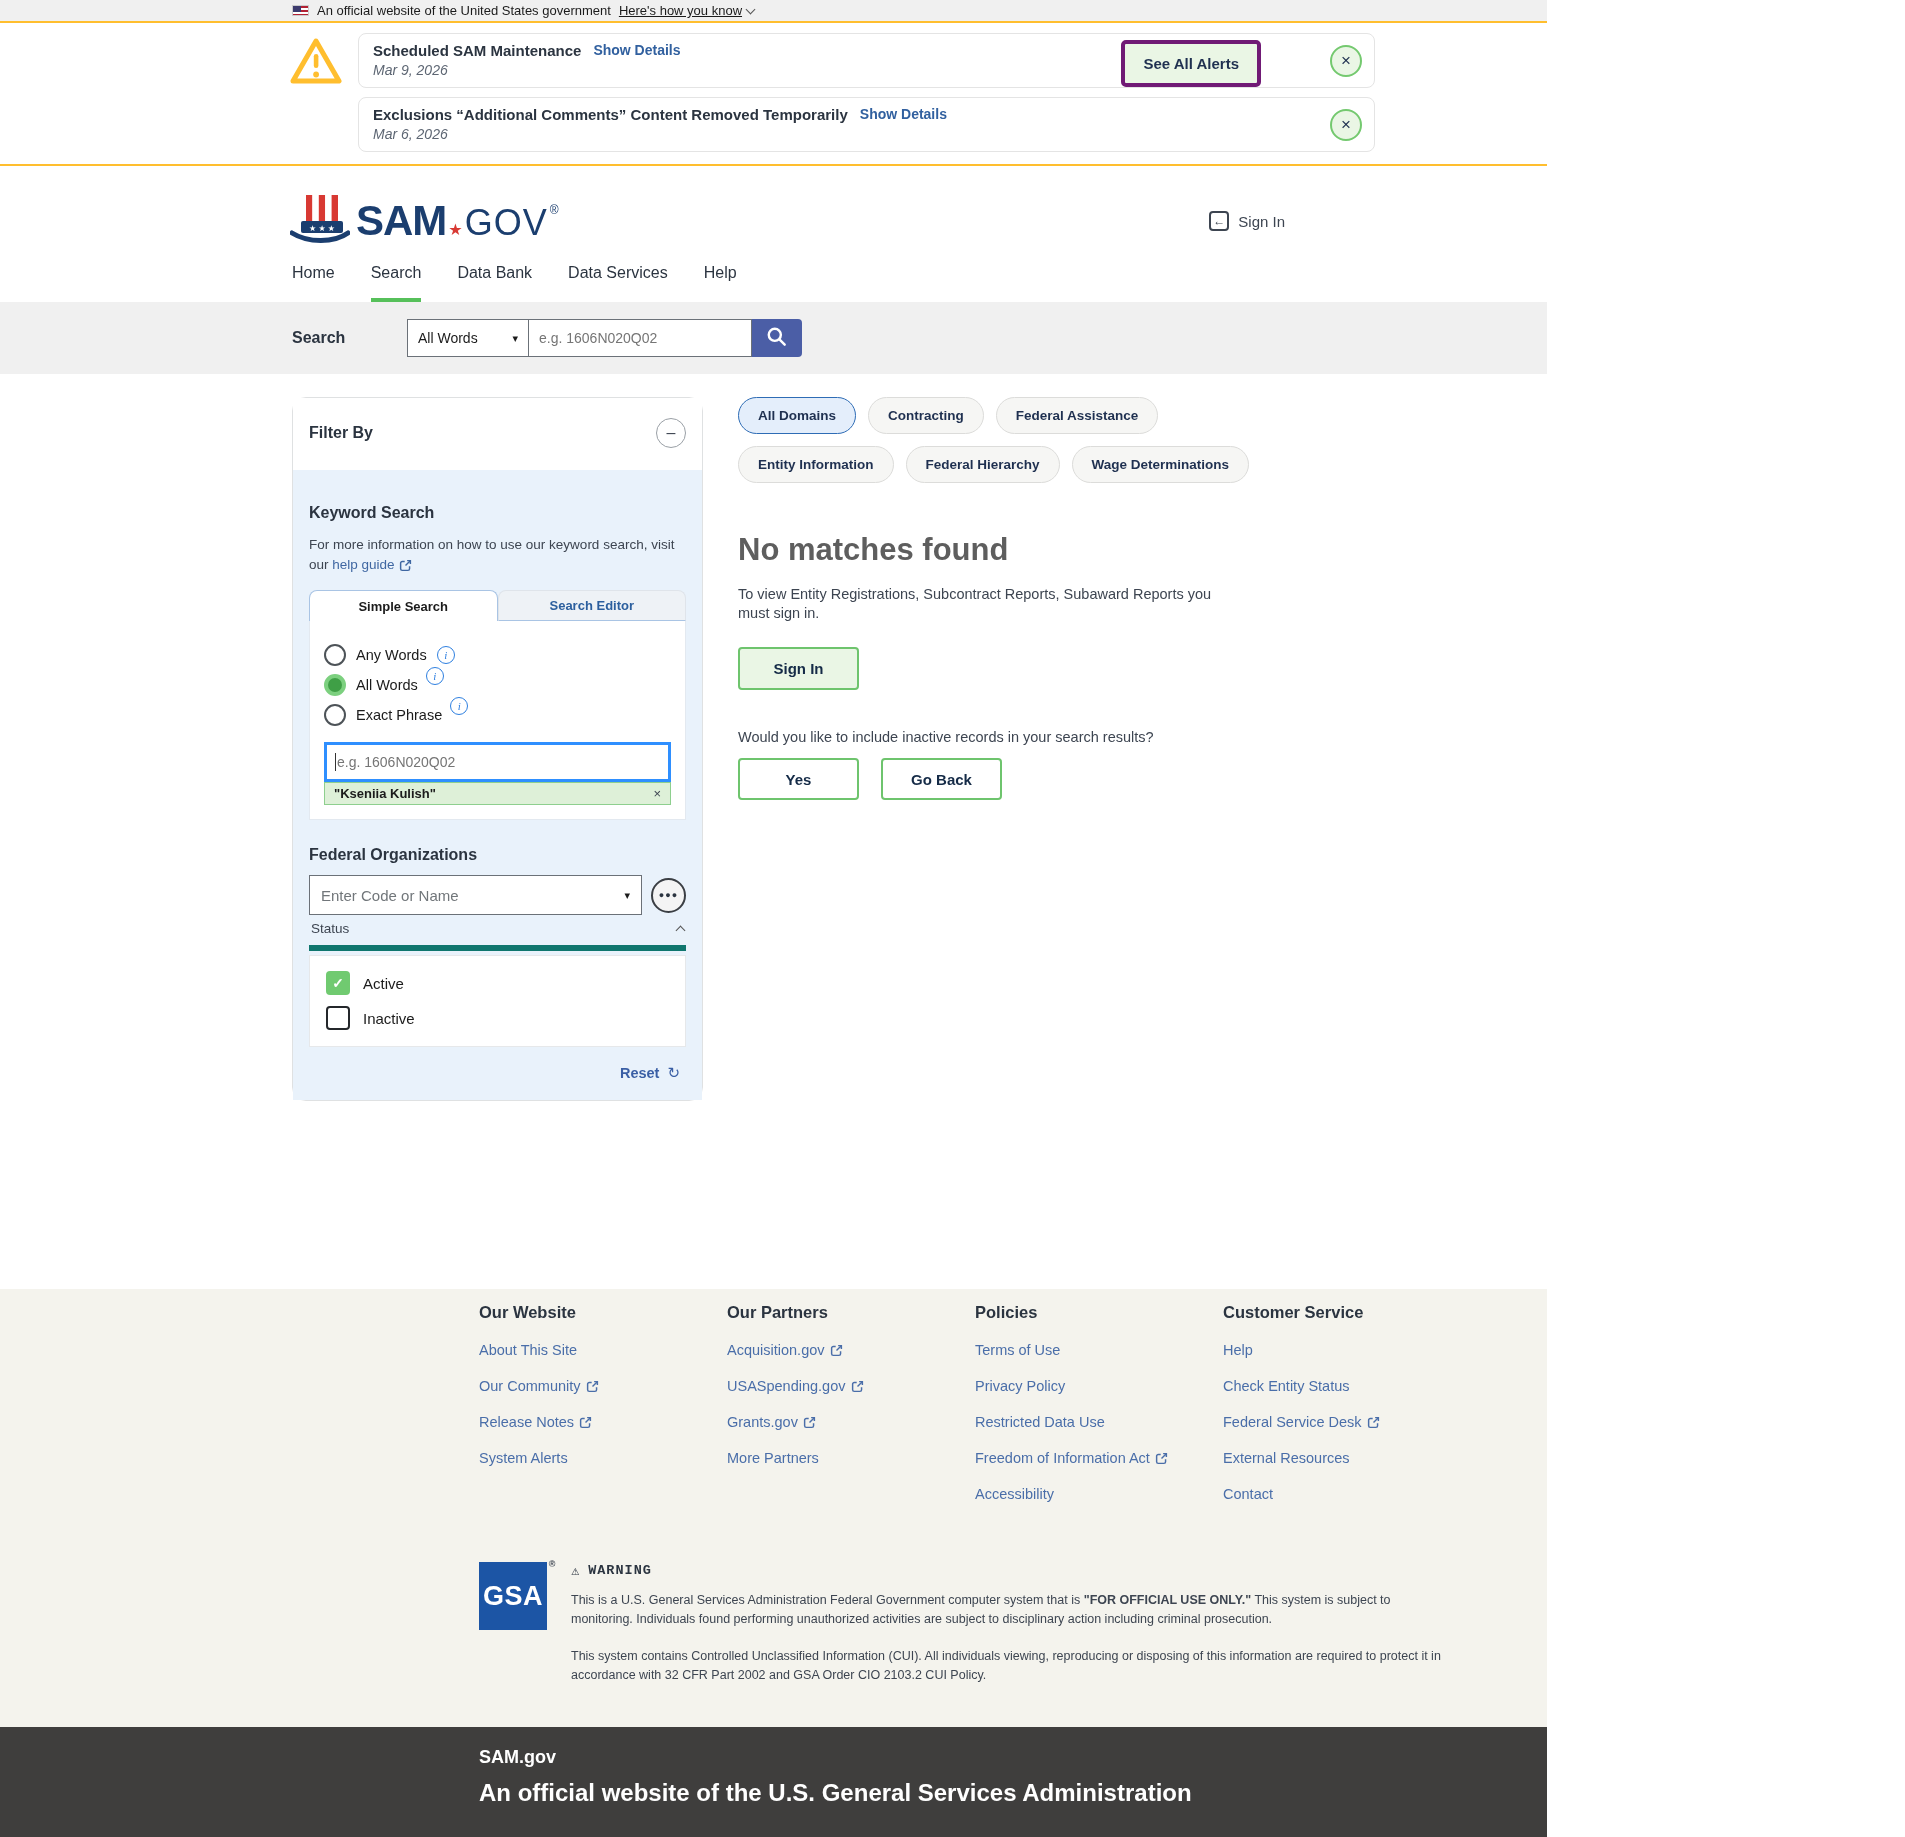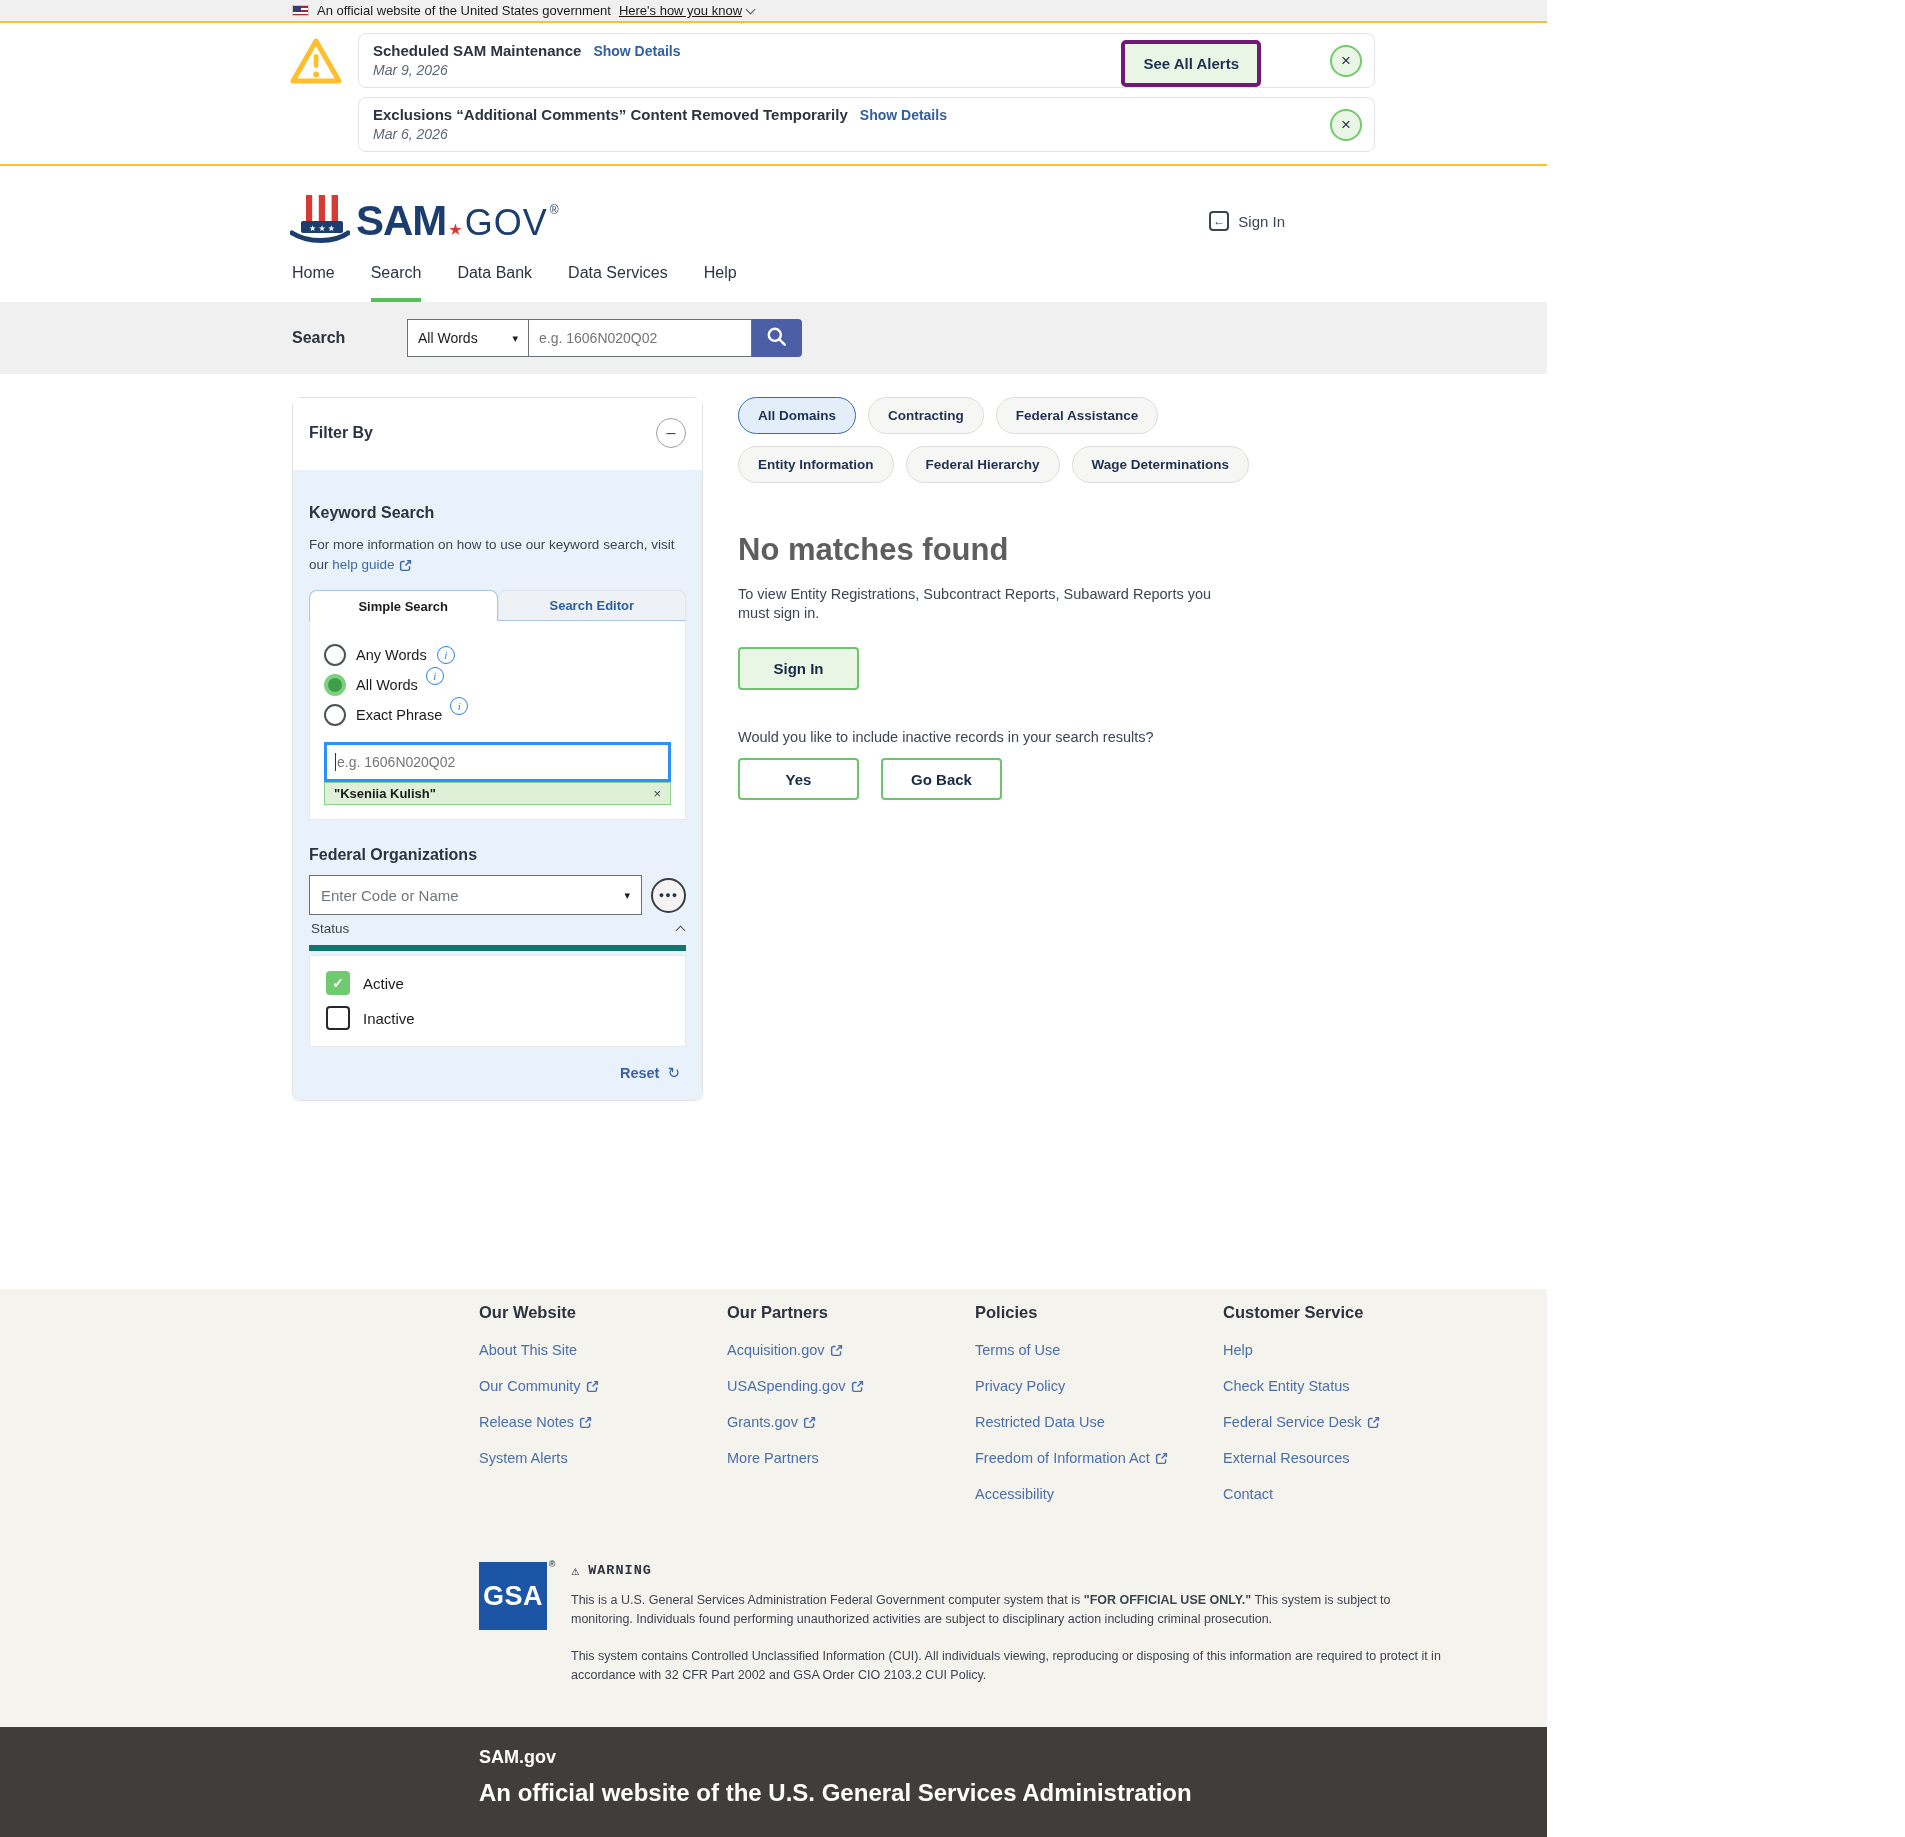--- a/index.html
+++ b/index.html
@@ -18,21 +18,21 @@
   .chev { width:7px; height:7px; border-right:1.5px solid #555; border-bottom:1.5px solid #555;
     display:inline-block; transform:rotate(45deg); margin-top:-3px; }
   .chev.up { transform:rotate(-135deg); margin-top:4px; }
 
   
   .alerts-zone { background:#fff; position:relative; padding:10px 0 12px 290px; border-bottom:2px solid #ffbe2e; }
   .alerts-flex { display:flex; align-items:flex-start; gap:16px; }
   .warn-tri { margin-top:4px; flex:0 0 auto; }
   .alert-stack { display:flex; flex-direction:column; gap:9px; width:1017px; }
   .alert-card { border:1px solid #e4e4e4; border-radius:8px; padding:8px 14px; position:relative; min-height:55px; }
-  .alert-title-row { display:flex; gap:12px; align-items:flex-end; }
+  .alert-title-row { display:flex; gap:12px; align-items:flex-start; }
   .alert-title { font-weight:bold; color:#2b3440; font-size:15px; }
   .alert-link { color:#31609f; font-weight:bold; font-size:14px; }
   .alert-date { font-style:italic; color:#5d6673; font-size:14px; margin-top:3px; }
   .alert-close { position:absolute; right:12px; top:50%; transform:translateY(-50%);
     width:32px; height:32px; border-radius:50%; border:2px solid #74c96f; background:#eaf6e5;
     color:#1f3050; font-size:17px; line-height:28px; text-align:center; cursor:pointer; }
   .see-all { position:absolute; right:286px; top:17px; background:#eaf6e5; border:4px solid #701a75;
     border-radius:5px; padding:11px 18px; font-weight:bold; font-size:15px; color:#1f3050;
     font-family:inherit; cursor:pointer; }
 
@@ -62,21 +62,21 @@
   .search-input { width:223px; height:38px; border:1px solid #6b7178; border-left:none; padding:0 10px;
     font-size:14px; font-family:inherit; color:#1b1b1b; }
   .search-input::placeholder { color:#757575; }
   .search-btn { width:50px; height:38px; background:#4b5ea6; border:none; border-radius:0 4px 4px 0;
     display:flex; align-items:center; justify-content:center; cursor:pointer; }
 
   
   .main { display:flex; gap:35px; padding:23px 0 0 292px; background:#fff; flex:1; align-items:flex-start; }
 
   
-  .filter-card { width:411px; border:1px solid #dfe1e2; border-radius:9px; flex:0 0 auto; }
+  .filter-card { width:411px; border:1px solid #dfe1e2; border-radius:14px; flex:0 0 auto; }
   .filter-head { display:flex; justify-content:space-between; align-items:center; padding:20px 16px 22px; background:#fff; }
   .filter-title { font-weight:bold; font-size:16px; color:#2b3440; }
   .collapse-btn { width:30px; height:30px; border-radius:50%; border:1.5px solid #9aa0a6; background:#fff;
     color:#3d4551; font-size:16px; line-height:26px; text-align:center; cursor:pointer; }
   .filter-body { background:#e9f2fb; padding:34px 16px 18px; }
   .kw-heading { font-weight:bold; font-size:16px; color:#2b3440; }
   .kw-info { font-size:13.5px; margin-top:13px; line-height:20px; color:#3d4551; }
   .kw-help { color:#3f67a2; display:inline-flex; align-items:center; gap:4px; }
   .ext { width:13px; height:13px; display:inline-block; vertical-align:-1px; }
   .kw-tabs { display:flex; margin-top:15px; }

